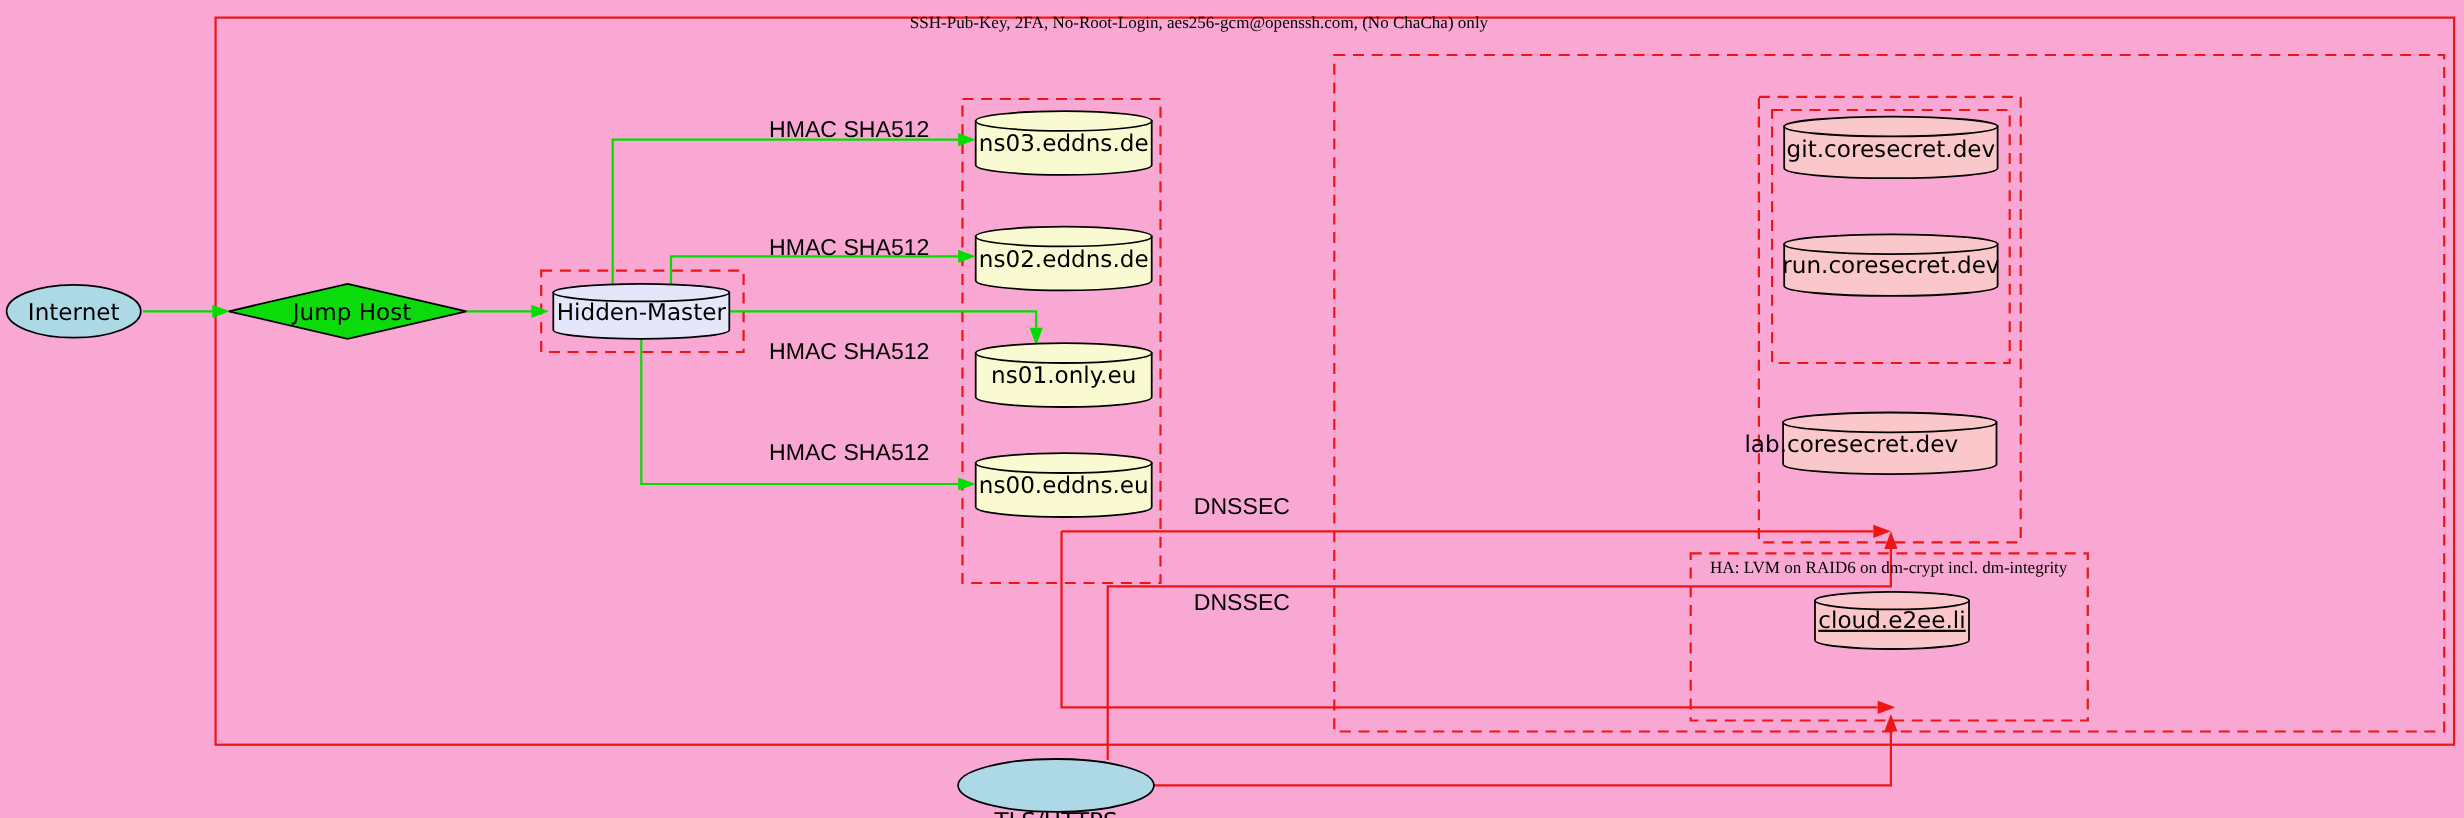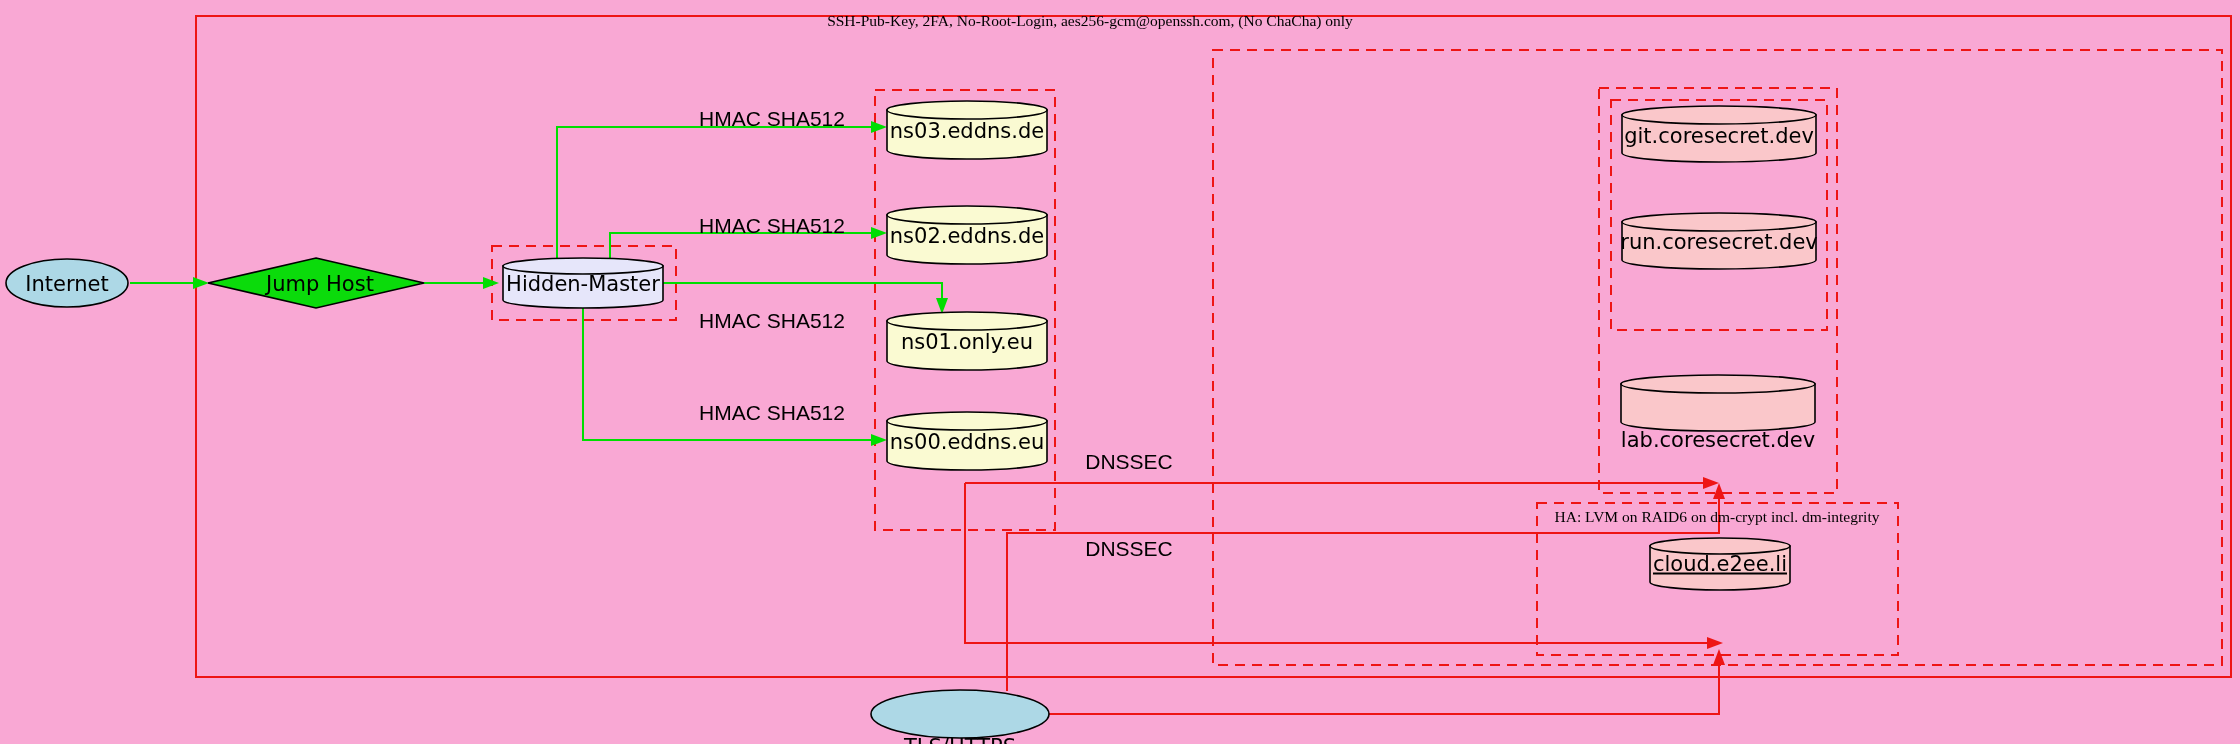--- a/index.html
+++ b/index.html
@@ -114,17 +114,17 @@
 
   <div class="lbl node-lbl" style="left:67px;top:284px;">Internet</div>
   <div class="lbl node-lbl" style="left:320px;top:284px;">Jump Host</div>
   <div class="lbl node-lbl" style="left:583px;top:284px;">Hidden-Master</div>
   <div class="lbl node-lbl" style="left:967px;top:131px;">ns03.eddns.de</div>
   <div class="lbl node-lbl" style="left:967px;top:236px;">ns02.eddns.de</div>
   <div class="lbl node-lbl" style="left:967px;top:342px;">ns01.only.eu</div>
   <div class="lbl node-lbl" style="left:967px;top:442px;">ns00.eddns.eu</div>
   <div class="lbl node-lbl" style="left:1719px;top:136px;">git.coresecret.dev</div>
   <div class="lbl node-lbl" style="left:1719px;top:242px;">run.coresecret.dev</div>
-  <div class="lbl node-lbl" style="left:1718px;top:404px;margin-top:36px;">lab.coresecret.dev</div>
+  <div class="lbl node-lbl" style="left:1683px;top:404px;">lab.coresecret.dev</div>
   <div class="lbl node-lbl" style="left:1720px;top:564px;text-decoration:underline;">cloud.e2ee.li</div>
   <div class="lbl node-lbl" style="left:960px;top:747px;">TLS/HTTPS</div>
 
 </div>
 
 </body></html>

